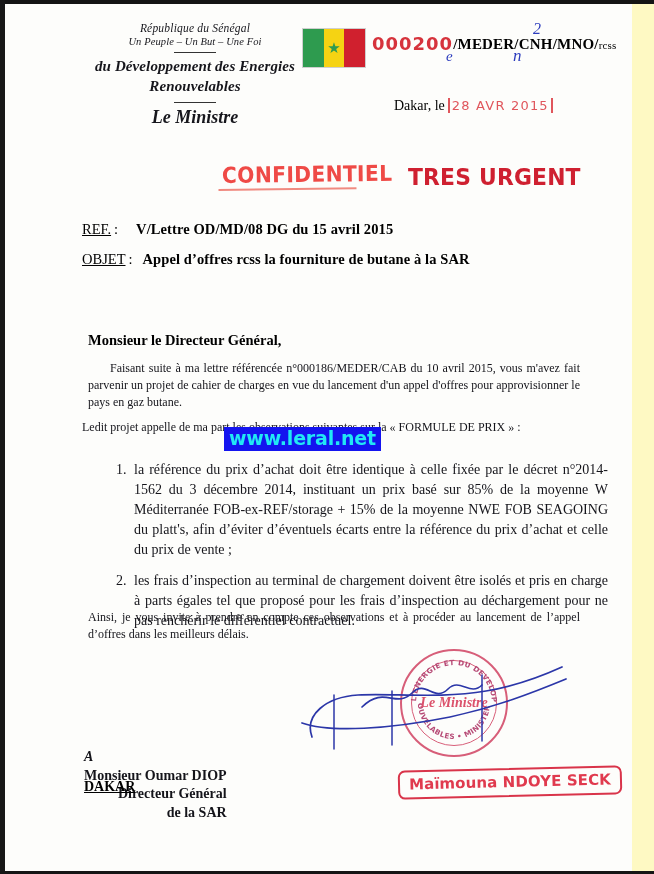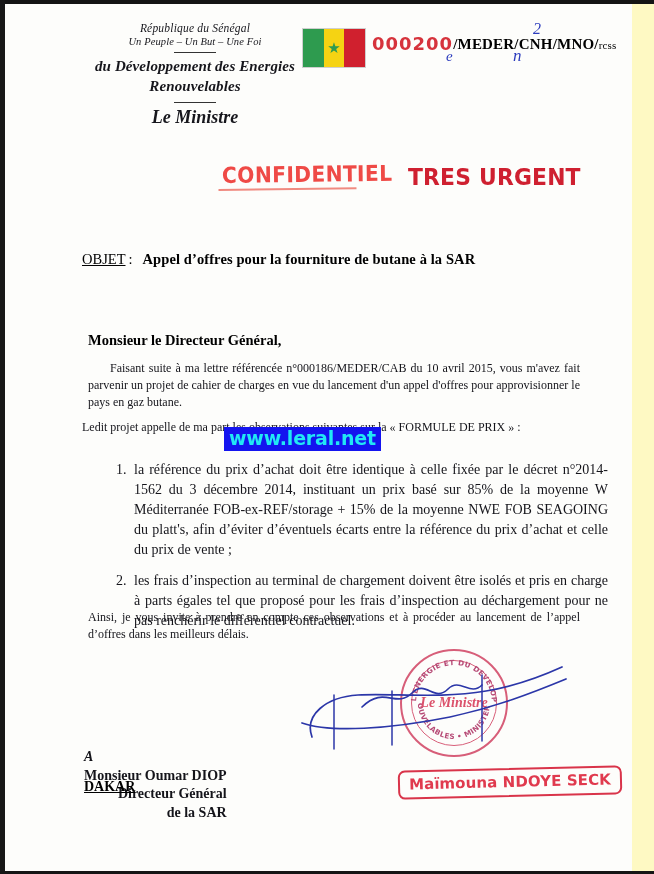--- a/index.html
+++ b/index.html
@@ -367,26 +367,32 @@
     <div class="band red"></div>
   </div>
 
   <div class="refline">
     <span class="ref-stamp">000200</span><span class="ref-code">/MEDER/CNH/MNO/</span><span class="ref-suffix">rcss</span>
   </div>
   <span class="hand-e">e</span>
   <span class="hand-n">n</span>
   <span class="hand-2">2</span>
 
+  <div class="dakar">
+    <span>Dakar, le</span><span class="date-stamp">28 AVR 2015</span>
+  </div>
 
   <div class="conf">CONFIDENTIEL</div>
   <div class="urgent">TRES URGENT</div>
 
+  <div class="kv ref">
+    <span class="key">REF.</span><span class="colon">:</span><span class="val">V/Lettre OD/MD/08 DG du 15 avril 2015</span>
+  </div>
   <div class="kv objet">
-    <span class="key">OBJET</span><span class="colon">:</span><span class="val">Appel d’offres pour la fourniture de butane à la SAR</span>
+    <span class="key">OBJET</span><span class="colon">:</span><span class="val">Appel d’offres rcss la fourniture de butane à la SAR</span>
   </div>
 
   <div class="salut">Monsieur le Directeur Général,</div>
   <div class="para p1">Faisant suite à ma lettre référencée n°000186/MEDER/CAB du 10 avril 2015, vous m'avez fait parvenir un projet de cahier de charges en vue du lancement d'un appel d'offres pour approvisionner le pays en gaz butane.</div>
   <div class="para p2">Ledit projet appelle de ma part les observations suivantes sur la « FORMULE DE PRIX » :</div>
 
   <ol class="items">
     <li>la référence du prix d’achat doit être identique à celle fixée par le décret n°2014-1562 du 3 décembre 2014, instituant un prix basé sur 85% de la moyenne W Méditerranée FOB-ex-REF/storage + 15% de la moyenne NWE FOB SEAGOING du platt's, afin d’éviter d’éventuels écarts entre la référence du prix d’achat et celle du prix de vente ;</li>
     <li>les frais d’inspection au terminal de chargement doivent être isolés et pris en charge à parts égales tel que proposé pour les frais d’inspection au déchargement pour ne pas renchérir le différentiel contractuel.</li>
   </ol>

